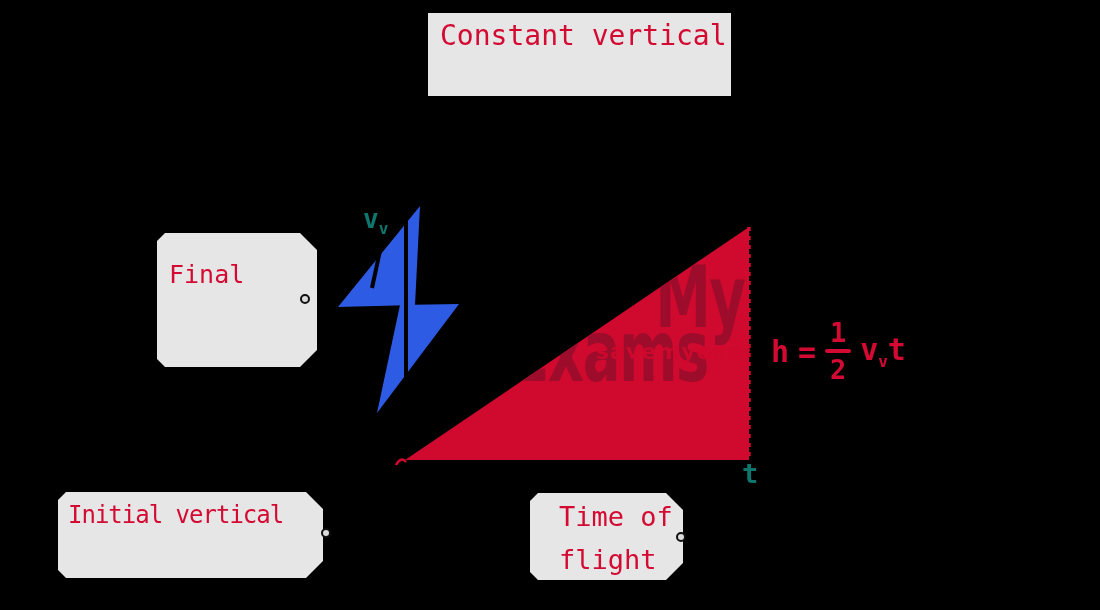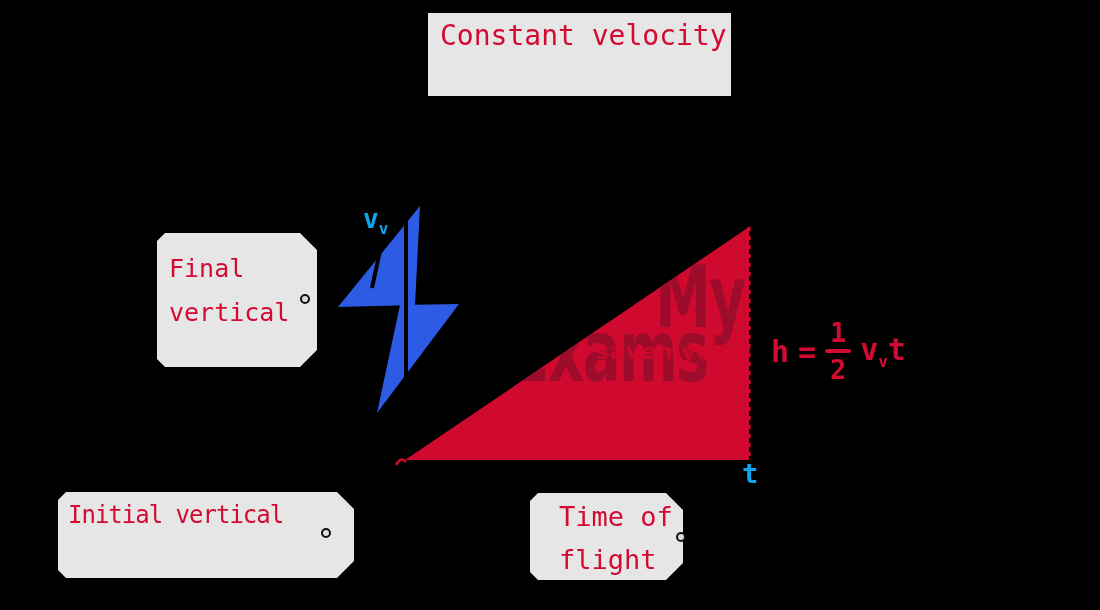--- a/index.html
+++ b/index.html
@@ -14,35 +14,35 @@
     box-sizing:border-box;
   }
   .tagbox.chamfer{
     clip-path:polygon(0 8px,8px 0,calc(100% - 17px) 0,100% 17px,
       100% calc(100% - 17px),calc(100% - 17px) 100%,8px 100%,0 calc(100% - 8px));
   }
   .tagbox .line{white-space:pre;}
   #box-constant{left:428px;top:13px;width:303px;height:83px;
     font-size:28px;line-height:40px;padding:3px 12px;}
   #box-final{left:157px;top:233px;width:160px;height:134px;
-    font-size:25px;line-height:44px;padding:14px 12px;}
-  #box-initial{left:58px;top:492px;width:296px;height:86px;
+    font-size:25px;line-height:44px;padding:20px 12px;}
+  #box-initial{left:58px;top:492px;width:265px;height:86px;
     font-size:24px;line-height:42px;padding:2px 10px;letter-spacing:-1px;}
   #box-time{left:530px;top:493px;width:153px;height:87px;
     font-size:27px;line-height:43px;padding:2px 29px;}
   
   .ring{
     position:absolute;width:10px;height:10px;border-radius:50%;
     border:2.5px solid #101010;background:#dcdcdc;box-sizing:border-box;
   }
   #ring-final{left:300px;top:294px;}
   #ring-initial{left:321px;top:528px;}
   #ring-time{left:676px;top:532px;}
   
-  .redtxt{position:absolute;color:#0ea5e9;}
+  .redtxt{position:absolute;color:#0f766e;}
   #vv-label{left:363px;top:204px;font-size:26px;font-weight:bold;}
   #vv-label sub,#eq sub{font-size:16px;}
   #t-label{left:742px;top:458px;font-size:27px;font-weight:bold;}
   
   #eq{
     position:absolute;left:771px;top:312px;display:flex;align-items:center;
     gap:9px;color:#d40a33;font-size:30px;font-weight:bold;height:78px;
   }
   #eq .frac{display:flex;flex-direction:column;align-items:center;line-height:1;}
   #eq .frac .num,#eq .frac .den{font-size:27px;padding:1px 0;}
@@ -81,26 +81,25 @@
     <line x1="381" y1="246" x2="372" y2="288" stroke="#000000" stroke-width="4"></line>
   </svg>
 
   <div id="watermark">
     <span id="wm-line1" class="big">My</span>
     <span id="wm-line2" class="big">Exams</span>
     <span id="wm-small">savemyexams</span>
   </div>
 
   <div id="box-constant" class="tagbox">
-    <div class="line">Constant velocity</div>
+    <div class="line">Constant vertical</div>
   </div>
 
   <div id="box-final" class="tagbox chamfer">
     <div class="line">Final</div>
-    <div class="line">vertical</div>
   </div>
   <div id="ring-final" class="ring"></div>
 
   <div id="box-initial" class="tagbox chamfer">
     <div class="line">Initial vertical</div>
   </div>
   <div id="ring-initial" class="ring"></div>
 
   <div id="box-time" class="tagbox chamfer">
     <div class="line">Time of</div>

